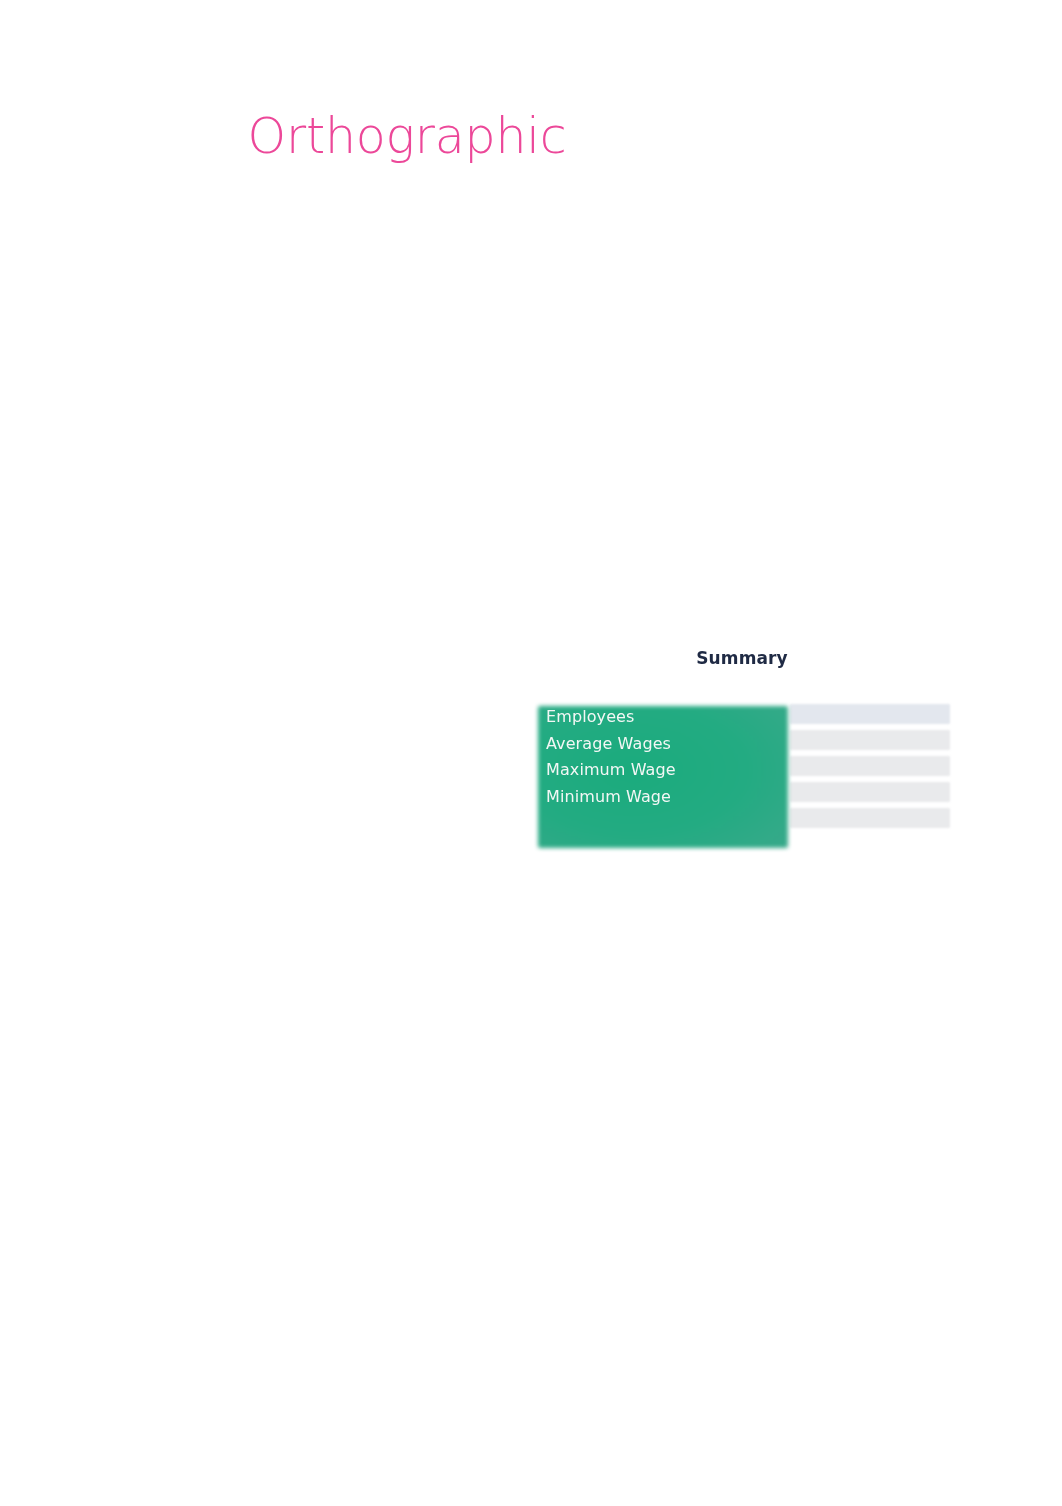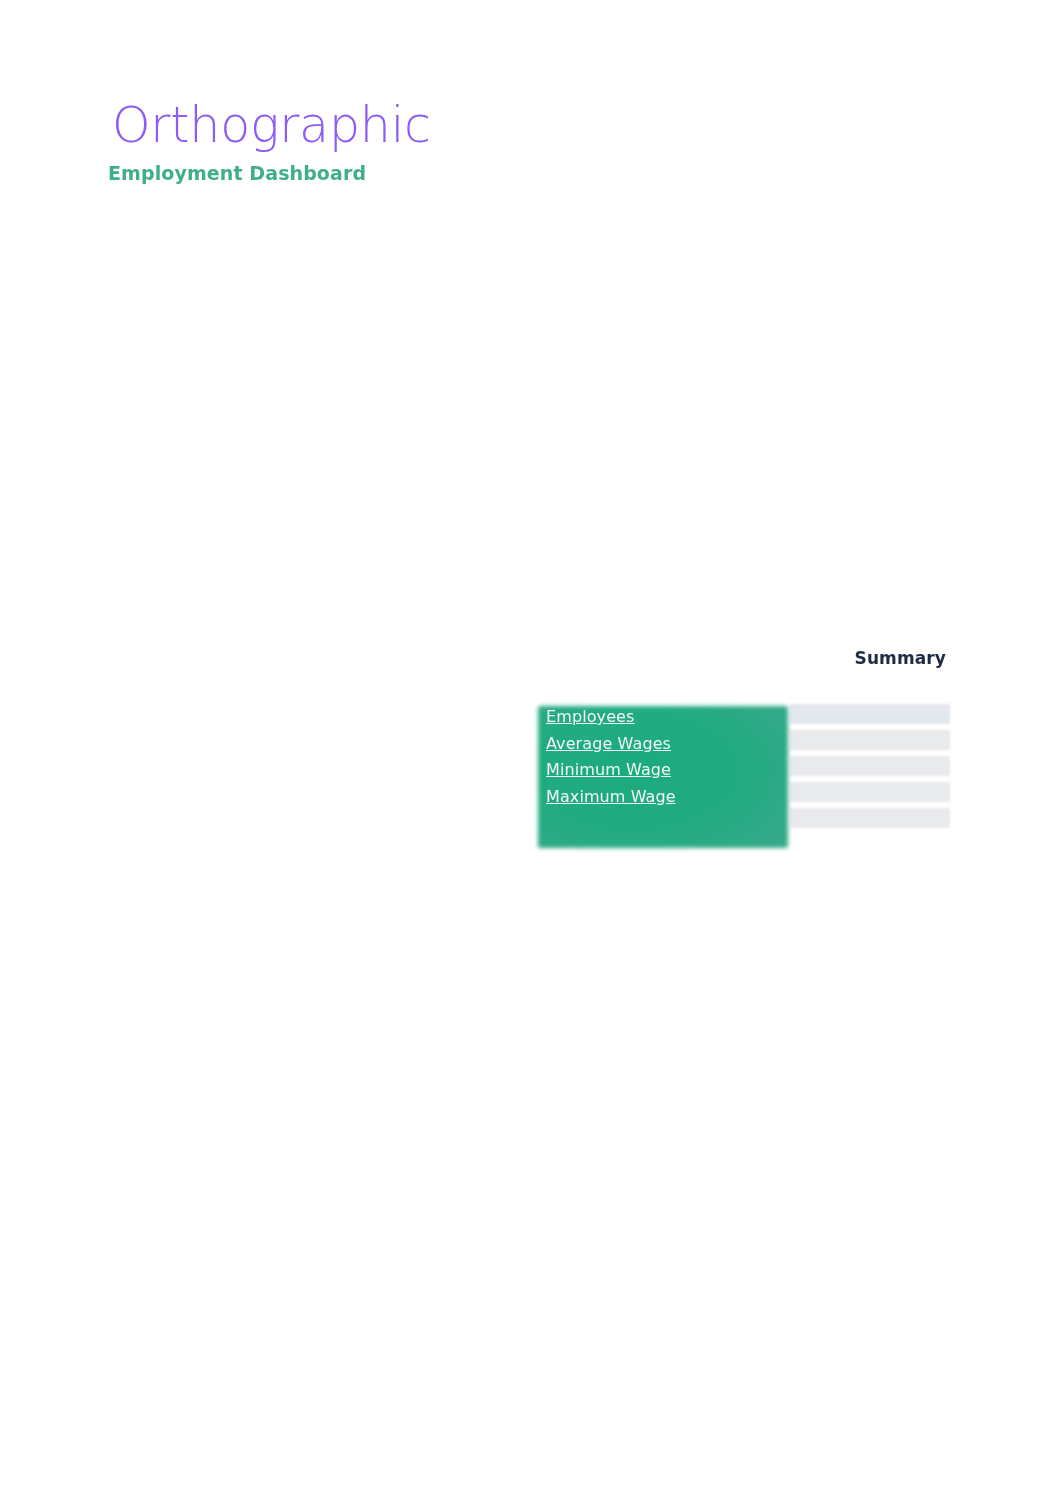--- a/index.html
+++ b/index.html
@@ -27,23 +27,24 @@
     left: 107px;
     top: 92px;
     width: 600px;
   }
   .app-title {
     font-family: "DejaVu Sans", "Liberation Sans", sans-serif;
     font-size: 49px;
     line-height: 58px;
     font-weight: 300;
     letter-spacing: -0.2px;
-    color: #8b5cf6;
-    margin: 5px;
+    color: #ec4899;
+    margin: 16px;
     white-space: nowrap;
+    text-align: center;
   }
   .app-subtitle {
     font-family: "DejaVu Sans", "Liberation Sans", sans-serif;
     font-size: 19px;
     line-height: 24px;
     font-weight: 700;
     letter-spacing: 0.1px;
     color: #3faf8a;
     margin: 6px 0 0 1px;
     white-space: nowrap;
@@ -56,21 +57,21 @@
     top: 646px;
     width: 412px;
   }
 
   .summary-heading {
     font-family: "DejaVu Sans", "Liberation Sans", sans-serif;
     font-size: 17px;
     line-height: 24px;
     font-weight: 700;
     color: #1f2a44;
-    text-align: right;
+    text-align: center;
     margin: 0 0 6px 0;
     padding-right: 4px;
     letter-spacing: 0.1px;
   }
 
   
   .summary-table {
     position: relative;
     width: 412px;
     height: 146px;
@@ -134,31 +135,29 @@
   }
   .label-item {
     font-family: "DejaVu Sans", "Liberation Sans", sans-serif;
     font-size: 16px;
     line-height: 26.5px;
     font-weight: 400;
     color: #f3f7f5;
     letter-spacing: 0.1px;
     white-space: nowrap;
     padding-left: 2px;
-    text-decoration: underline;
   }
 </style>
 </head>
 <body>
 
 <div class="page">
 
   <div class="title-block">
     <div class="app-title">Orthographic</div>
-    <div class="app-subtitle">Employment Dashboard</div>
   </div>
 
   <div class="summary-card">
 
     <div class="summary-heading">Summary</div>
 
     <div class="summary-table">
 
       <div class="value-column">
         <div class="value-row is-first">
@@ -176,20 +175,20 @@
         <div class="value-row">
           <span class="value-text"></span>
         </div>
       </div>
 
       <div class="label-column"></div>
 
       <div class="label-list">
         <div class="label-item">Employees</div>
         <div class="label-item">Average Wages</div>
+        <div class="label-item">Maximum Wage</div>
         <div class="label-item">Minimum Wage</div>
-        <div class="label-item">Maximum Wage</div>
       </div>
 
     </div>
   </div>
 
 </div>
 
 </body></html>

